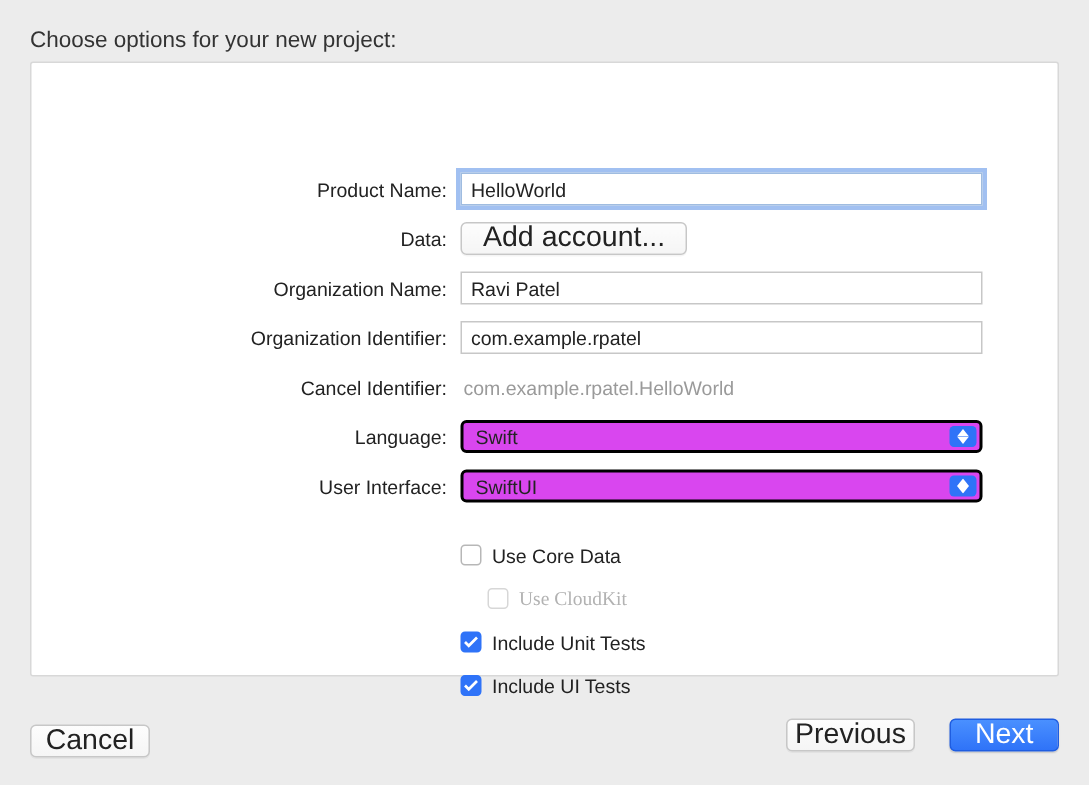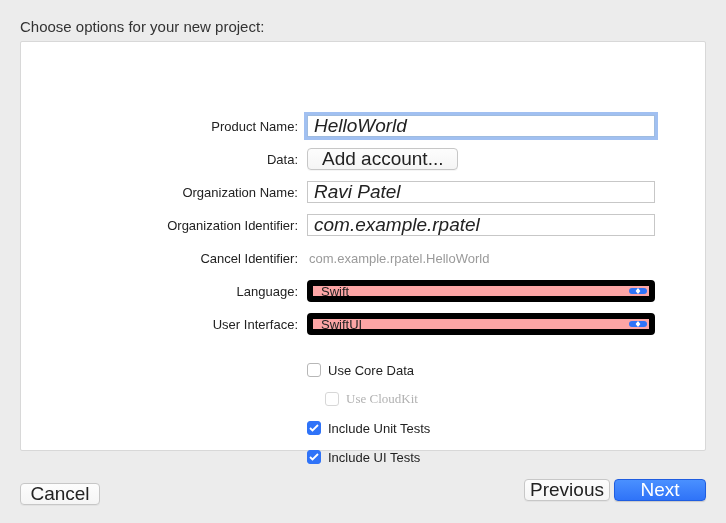--- a/index.html
+++ b/index.html
@@ -28,41 +28,40 @@
   .row { display:flex; align-items:center; height:24px; }
   .label {
     width:266px; min-width:266px;
     text-align:right; padding-right:9px;
     color:#222;
   }
   .field { flex:1; }
   .text-input {
     width:100%; height:22px;
     background:#fff; border:1px solid #c7c7c7;
-    border-radius:0; padding:0 6px; font-size:19px; color:#222;
+    border-radius:0; padding:0 6px; font-size:13px; color:#222;
     outline:none;
-    font-style:italic;
   }
   .text-input.focused {
     border:1px solid #9fbce0;
     box-shadow:0 0 0 3px rgba(84,140,230,0.55);
   }
   .readonly-val { color:#9a9a9a; padding-left:2px; }
   .mac-btn {
     display:inline-flex; align-items:center; justify-content:center;
     height:22px; padding:0 14px;
     background:linear-gradient(#fdfdfd,#f5f5f5);
     border:1px solid #c7c7c7; border-radius:4px;
     font-size:19px; color:#222;
     box-shadow:0 1px 0 rgba(0,0,0,0.04);
     cursor:default;
   }
   .select {
     width:100%; height:22px;
-    background:#fca5a5; border:6px solid #000000; border-radius:4px;
+    background:#d946ef; border:2px solid #000000; border-radius:4px;
     display:flex; align-items:center; position:relative;
     padding:0 26px 0 8px;
   }
   .select .arrows {
     position:absolute; right:2px; top:2px; bottom:2px; width:18px;
     background:#2f73f8; border-radius:3px;
     display:flex; flex-direction:column; align-items:center; justify-content:center;
   }
   .select .arrows svg { display:block; }
   .check-row { display:flex; align-items:center; height:20px; padding-left:266px; }
@@ -78,21 +77,21 @@
   .chk.disabled { opacity:0.55; }
   .chk-label { color:#222; }
   .chk-label.disabled { color:#b2b2b2;font-family:Liberation Serif, serif; }
   .gap6 { height:6px; }
 
   .footer {
     position:absolute; left:0; right:0; bottom:0; height:64px;
   }
   .btn-cancel { position:absolute; left:20px; top:24px; width:80px; }
   .btn-prev   { position:absolute; right:116px; top:20px; width:86px; }
-  .btn-next   { position:absolute; right:20px; top:20px; width:92px;
+  .btn-next   { position:absolute; right:20px; top:20px; width:73px;
     background:linear-gradient(#4a90ff,#2f73f8);
     border:1px solid #1f5de0; color:#fff; }
   .mac-btn.primary { box-shadow:0 1px 1px rgba(0,0,0,0.15); }
 </style>
 </head>
 <body>
 
 <div class="heading">Choose options for your new project:</div>
 
 <div class="panel">

